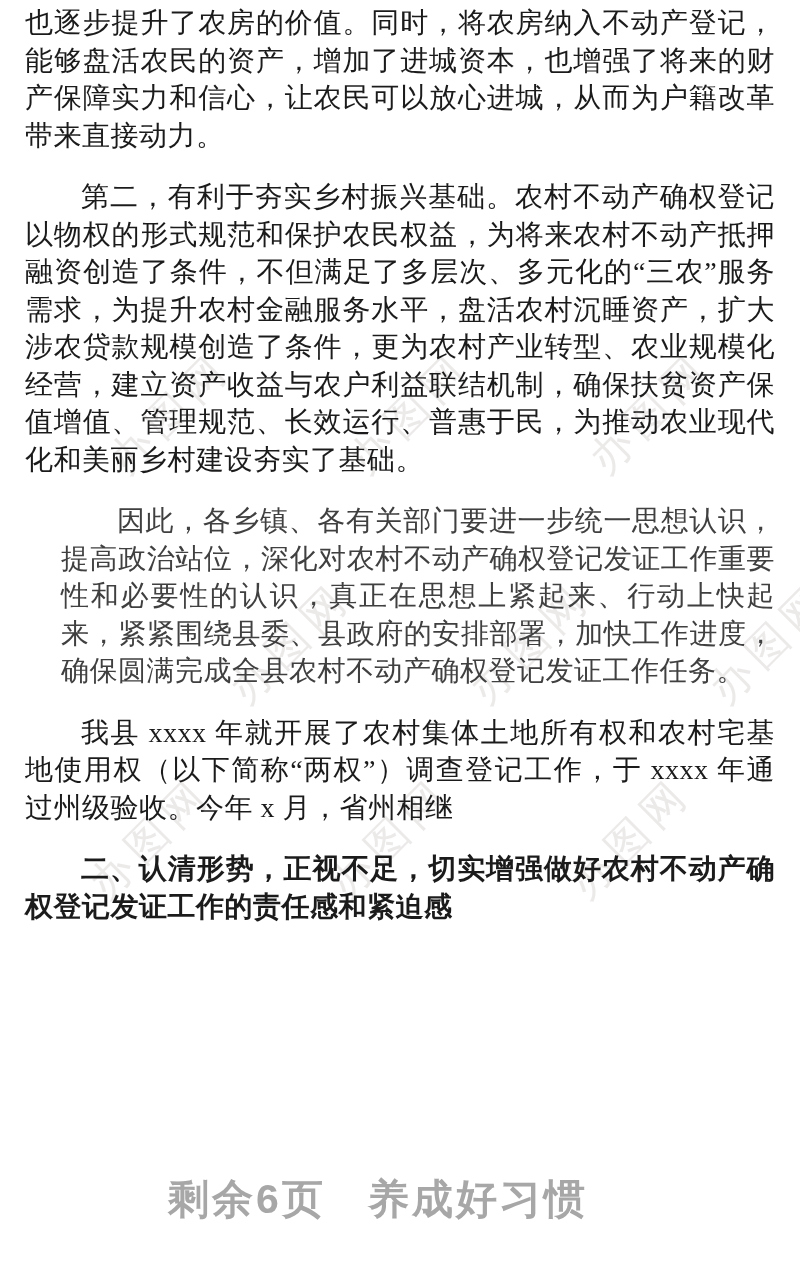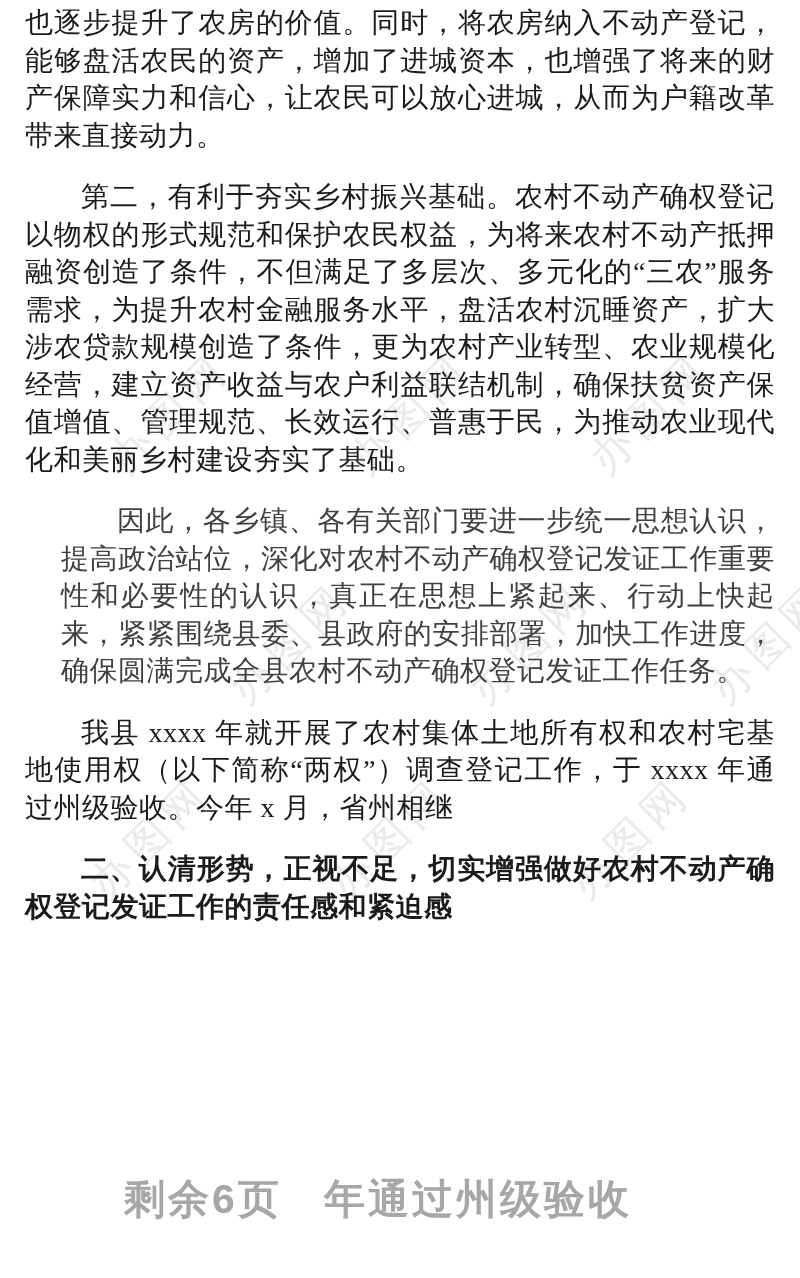--- a/index.html
+++ b/index.html
@@ -89,16 +89,16 @@
       <p class="para" style="color: rgb(27, 27, 27);">也逐步提升了农房的价值。同时，将农房纳入不动产登记，能够盘活农民的资产，增加了进城资本，也增强了将来的财产保障实力和信心，让农民可以放心进城，从而为户籍改革带来直接动力。</p>
       <p class="para indent" style="color: rgb(27, 27, 27);">第二，有利于夯实乡村振兴基础。农村不动产确权登记以物权的形式规范和保护农民权益，为将来农村不动产抵押融资创造了条件，不但满足了多层次、多元化的“三农”服务需求，为提升农村金融服务水平，盘活农村沉睡资产，扩大涉农贷款规模创造了条件，更为农村产业转型、农业规模化经营，建立资产收益与农户利益联结机制，确保扶贫资产保值增值、管理规范、长效运行、普惠于民，为推动农业现代化和美丽乡村建设夯实了基础。</p>
       <p class="para indent" style="color: #404040; margin-left: 36px;">因此，各乡镇、各有关部门要进一步统一思想认识，提高政治站位，深化对农村不动产确权登记发证工作重要性和必要性的认识，真正在思想上紧起来、行动上快起来，紧紧围绕县委、县政府的安排部署，加快工作进度，确保圆满完成全县农村不动产确权登记发证工作任务。</p>
       <p class="para indent" style="color: rgb(27, 27, 27);">我县 xxxx 年就开展了农村集体土地所有权和农村宅基地使用权（以下简称“两权”）调查登记工作，于 xxxx 年通过州级验收。今年 x 月，省州相继</p>
       <p class="para indent bold" style="color: rgb(27, 27, 27);">二、认清形势，正视不足，切实增强做好农村不动产确权登记发证工作的责任感和紧迫感</p>
     </div>
 
   <div class="footer-banner">
     <span style="color: rgb(167, 167, 167); text-align: center;">剩余6页</span>
     <span class="gap" style="color: rgb(167, 167, 167);"></span>
-    <span style="color: rgb(167, 167, 167);">年通过州级验收</span>
+    <span style="color: rgb(167, 167, 167);">养成好习惯</span>
   </div>
 
 </div>
 
 </body></html>

